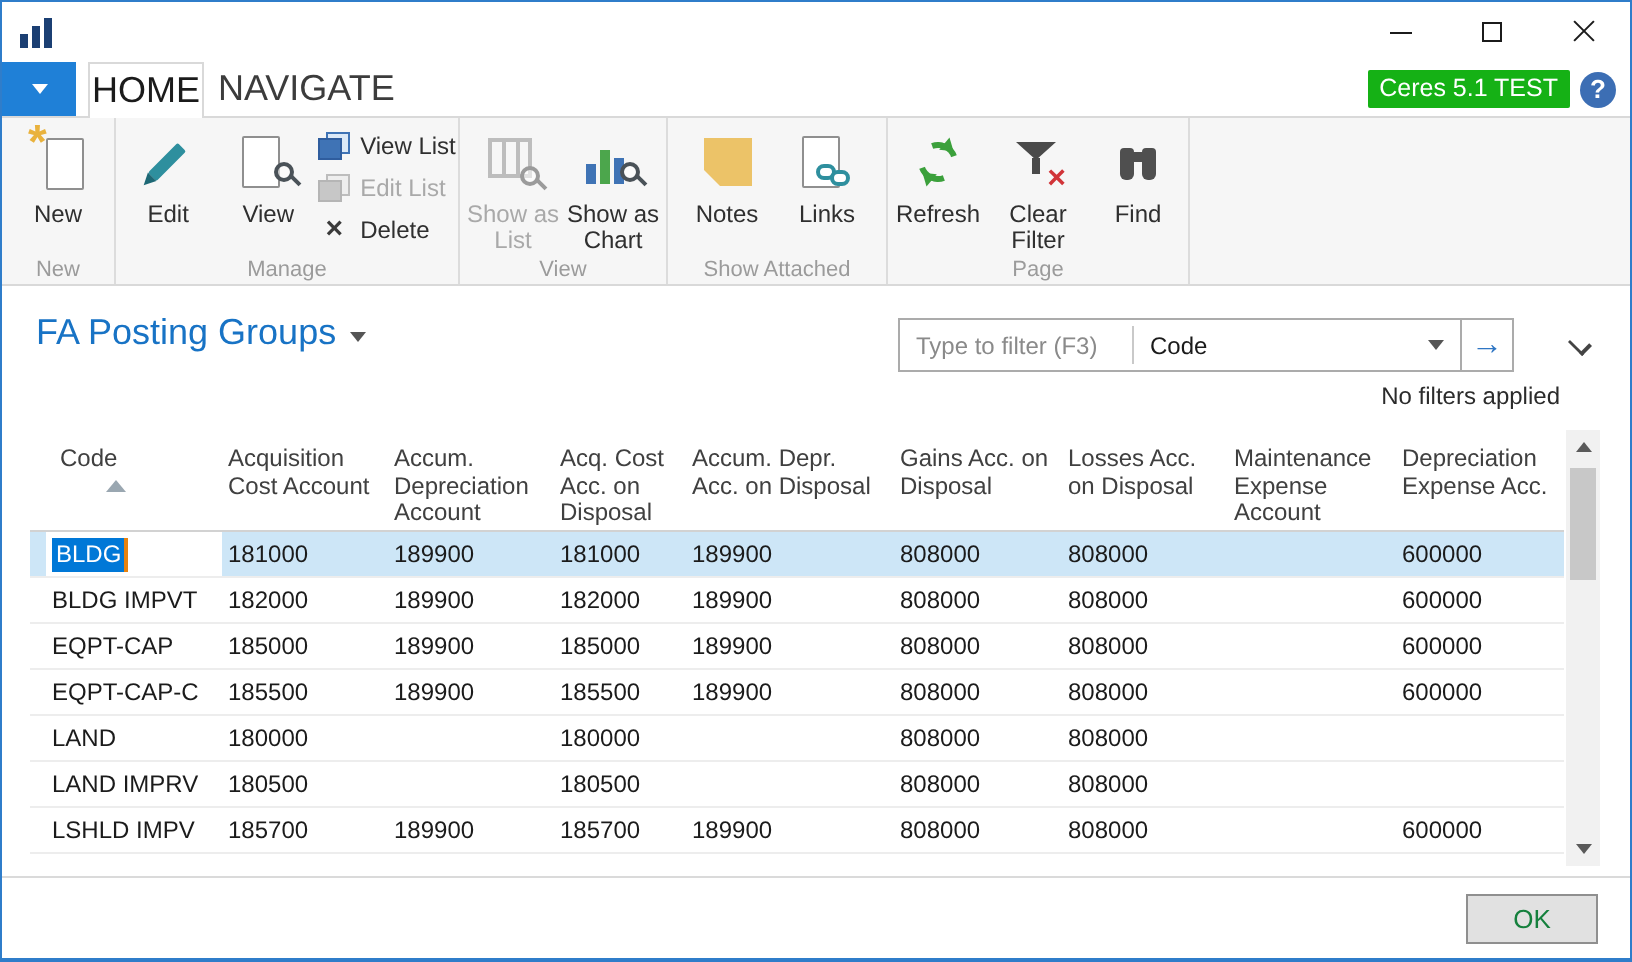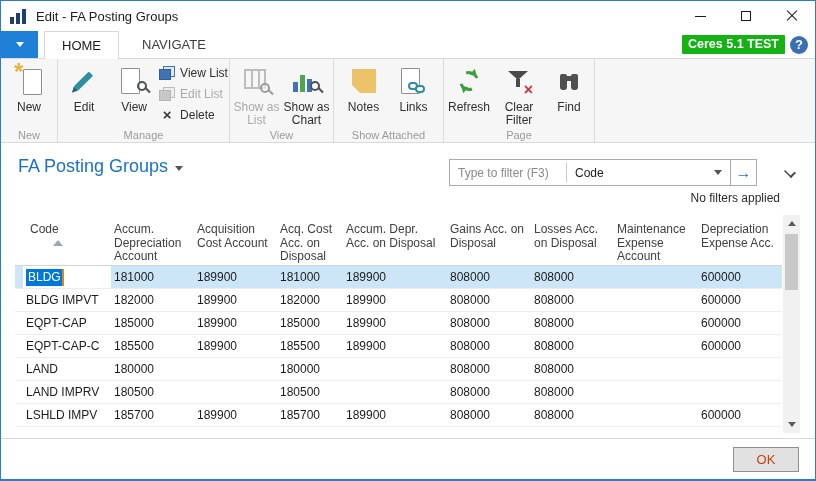--- a/index.html
+++ b/index.html
@@ -22,24 +22,24 @@
   .glyph-min{ width:11px; height:1px; background:#1b1b1b; }
   .glyph-max{ width:10px; height:10px; border:1px solid #1b1b1b; }
   .glyph-x{ position:relative; width:12px; height:12px; }
   .glyph-x:before,.glyph-x:after{ content:""; position:absolute; left:-1px; top:5px; width:14px; height:1px; background:#1b1b1b; }
   .glyph-x:before{ transform:rotate(45deg);} .glyph-x:after{ transform:rotate(-45deg); }
 
   
   .tabstrip{ position:absolute; left:0; top:30px; right:0; height:28px; background:#fff; border-bottom:1px solid #d9d9d9; display:flex; align-items:stretch; }
   .appmenu{ width:37px; background:#1f80d7; display:flex; align-items:center; justify-content:center; }
   .caret-w{ width:0; height:0; border-left:4px solid transparent; border-right:4px solid transparent; border-top:5px solid #fff; }
-  .tab{ padding:0 17px; display:flex; align-items:center; font-size:13px; color:#3c3c3c; margin-left:6px; }
+  .tab{ padding:0 1px; display:flex; align-items:center; font-size:18px; color:#3c3c3c; margin-left:6px; }
   .tab.active{ background:#fff; border:1px solid #d9d9d9; border-bottom:none; margin-bottom:-1px; color:#1b1b1b; }
   .tabright{ margin-left:auto; display:flex; align-items:center; gap:5px; padding-right:7px; }
-  .badge{ background:#15b115; color:#fff; font-size:12.5px; padding:2px 6px 3px; border-radius:1px;font-weight:bold; }
+  .badge{ background:#15b115; color:#fff; font-size:12.5px; padding:2px 6px 3px; border-radius:1px; }
   .helpc{ width:18px; height:18px; border-radius:50%; background:#3c6eb4; color:#fff; font-size:13px; font-weight:bold; display:flex; align-items:center; justify-content:center; }
 
   
   .ribbon{ position:absolute; left:0; top:58px; right:0; height:84px; background:#f6f6f6; border-bottom:1px solid #d9d9d9; display:flex; }
   .rgroup{ position:relative; border-right:1px solid #dcdcdc; padding:3px 0 14px; display:flex; justify-content:center; align-items:flex-start; }
   .g-new{width:57px} .g-manage{width:172px} .g-view{width:104px} .g-attach{width:110px} .g-page{width:151px}
   .glabel{ position:absolute; bottom:1px; left:0; right:0; text-align:center; font-size:11px; color:#9b9b9b; }
   .lbtn{ width:50px; display:flex; flex-direction:column; align-items:center; padding-top:2px; }
   .lbtn .icon{ height:34px; display:flex; align-items:center; justify-content:center; }
   .lbtn .lab{ font-size:12px; color:#2f2f2f; text-align:center; line-height:13px; margin-top:3px; }
@@ -128,34 +128,33 @@
   
   .vscroll{ position:absolute; right:15px; top:214px; width:17px; height:218px; background:#f1f1f1; }
   .varrow{ position:absolute; left:0; width:17px; height:17px; display:flex; align-items:center; justify-content:center; }
   .varrow.up{ top:0; } .varrow.down{ bottom:0; }
   .tri-up{ width:0; height:0; border-left:4px solid transparent; border-right:4px solid transparent; border-bottom:5px solid #5a5a5a; }
   .tri-down{ width:0; height:0; border-left:4px solid transparent; border-right:4px solid transparent; border-top:5px solid #5a5a5a; }
   .vthumb{ position:absolute; left:2px; top:19px; width:13px; height:56px; background:#c8c8c8; }
 
   
   .footer{ position:absolute; left:0; right:0; top:437px; bottom:0; background:#fff; border-top:1px solid #dadada; }
-  .okbtn{ position:absolute; right:16px; top:8px; width:66px; height:25px; background:#e1e1e1; border:1px solid #8f8f8f; font-size:13px; color:#c2410c; font-family:"Liberation Sans", sans-serif; }
+  .okbtn{ position:absolute; right:16px; top:8px; width:66px; height:25px; background:#e1e1e1; border:1px solid #8f8f8f; font-size:13px; color:#15803d; font-family:"Liberation Sans", sans-serif; }
 </style>
 </head>
 <body>
 
 <div class="window">
 
   <div class="titlebar">
     <span class="app-icon">
         <i class="b1"></i>
         <i class="b2"></i>
         <i class="b3"></i>
       </span>
-    <span class="title">Edit - FA Posting Groups</span>
     <div class="wctrls">
       <div class="wbtn">
           <span class="glyph-min"></span>
         </div>
       <div class="wbtn">
           <span class="glyph-max"></span>
         </div>
       <div class="wbtn">
           <span class="glyph-x"></span>
         </div>
@@ -325,22 +324,22 @@
         </div>
     </div>
     <span class="collapse-ch"></span>
     <div class="fstatus">No filters applied</div>
   </div>
 
   <div class="grid">
     <div class="ghead">
         <div class="ghc gutter"></div>
         <div class="ghc c0"><span>Code</span><div class="sortasc"></div></div>
+        <div class="ghc c1"><span>Acquisition Cost Account</span></div>
         <div class="ghc c2"><span>Accum. Depreciation Account</span></div>
-        <div class="ghc c1"><span>Acquisition Cost Account</span></div>
         <div class="ghc c3"><span>Acq. Cost Acc. on Disposal</span></div>
         <div class="ghc c4"><span>Accum. Depr. Acc. on Disposal</span></div>
         <div class="ghc c5"><span>Gains Acc. on Disposal</span></div>
         <div class="ghc c6"><span>Losses Acc. on Disposal</span></div>
         <div class="ghc c7"><span>Maintenance Expense Account</span></div>
         <div class="ghc c8"><span>Depreciation Expense Acc.</span></div>
       </div>
     <div class="gbody">
         <div class="grow sel">
           <div class="gc gutter"></div>

